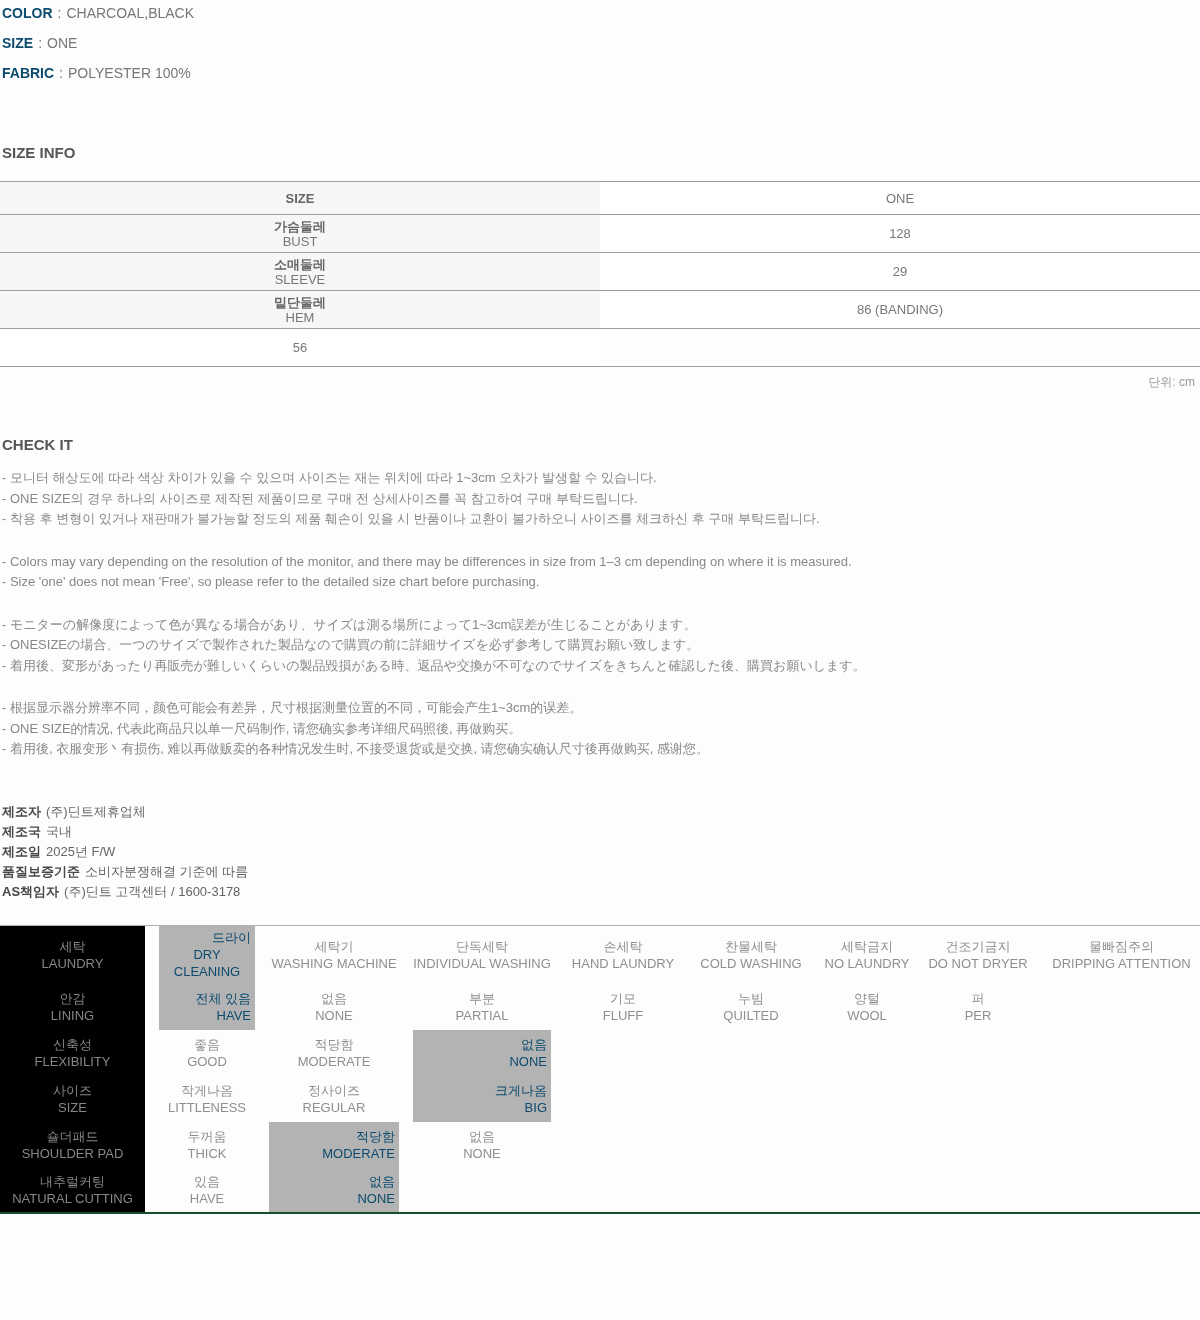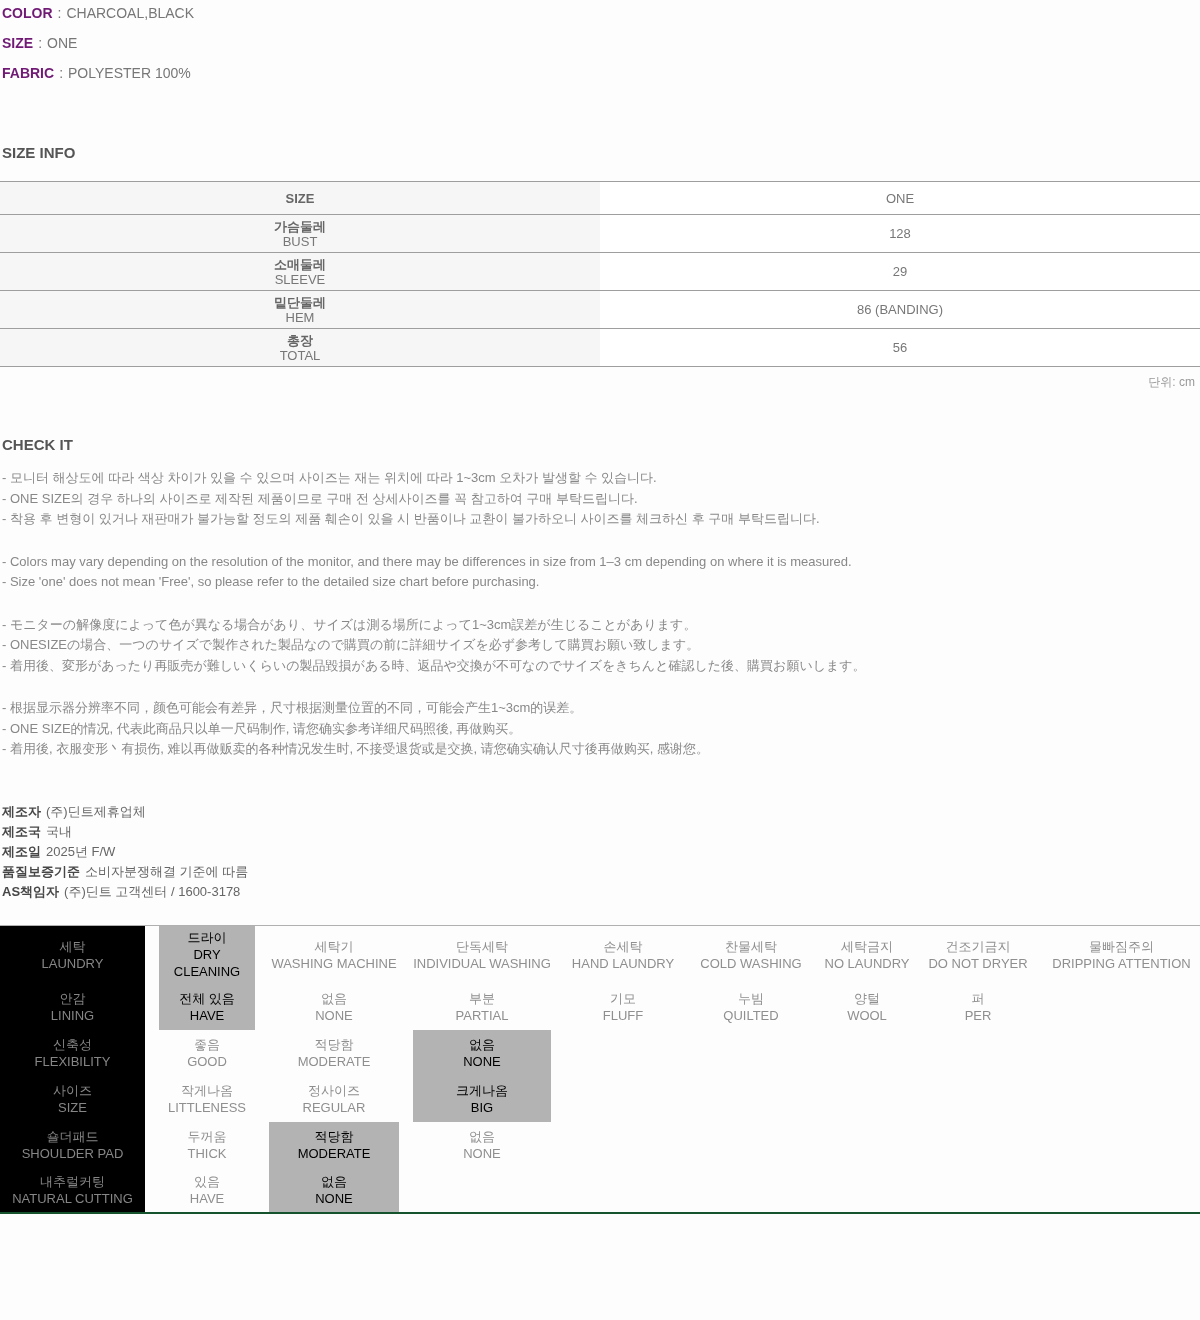--- a/index.html
+++ b/index.html
@@ -6,21 +6,21 @@
   html,body { background:#fdfdfd; }
   body {
     width:1200px; height:1320px; overflow:hidden;
     font-family:"Liberation Sans","DejaVu Sans",sans-serif;
     -webkit-font-smoothing:antialiased;
   }
   .page { padding-top:6px; }
 
   
   .info-line { height:14px; line-height:14px; margin:0 0 16px 2px; font-size:14px; }
-  .info-line .lbl { font-weight:700; color:#701a75; }
+  .info-line .lbl { font-weight:700; color:#0c4a6e; }
   .info-line .sep { color:#777; margin:0 5px; }
   .info-line .val { color:#777; }
 
   .sec-heading {
     margin-left:2px; font-size:15px; font-weight:700; color:#555;
     height:15px; line-height:15px;
   }
   .h-sizeinfo { margin-top:65px; }
   .h-checkit  { margin-top:48px; }
   .h-detail   { margin-top:57px; }
@@ -65,21 +65,21 @@
   .drow.first { height:58px; }
   .drow.last { border-bottom:2px solid #14532d; }
   .dcell {
     display:flex; flex-direction:column; align-items:center; justify-content:center;
     text-align:center; font-size:13px; line-height:17px; color:#8f8f8f;
     padding:0 4px; overflow:visible;
   }
   .dcell .en { white-space:nowrap; }
   .dcell.wrap .en { white-space:normal; }
   .dcell.label { background:#000000; color:#868686; }
-  .dcell.sel { background:#b3b3b3; color:#000000; }
+  .dcell.sel { background:#b3b3b3; color:#0c4a6e;align-items:flex-end; }
 </style>
 </head>
 <body>
 
 <div class="page">
 
   <div>
     <div class="info-line">
       <span class="lbl">COLOR</span><span class="sep">:</span><span class="val">CHARCOAL,BLACK</span>
     </div>
@@ -113,24 +113,20 @@
       <div class="sr">29</div>
     </div>
     <div class="srow sdata">
       <div class="sl">
         <div class="kr">밑단둘레</div>
         <div class="en">HEM</div>
       </div>
       <div class="sr">86 (BANDING)</div>
     </div>
     <div class="srow sdata">
-      <div class="sl">
-        <div class="kr">총장</div>
-        <div class="en">TOTAL</div>
-      </div>
       <div class="sr">56</div>
     </div>
   </div>
   <div class="unit-note">단위: cm</div>
 
   <div class="sec-heading h-checkit">CHECK IT</div>
   <div class="check-groups">
     <div class="check-group">
       <div class="cline">- 모니터 해상도에 따라 색상 차이가 있을 수 있으며 사이즈는 재는 위치에 따라 1~3cm 오차가 발생할 수 있습니다.</div>
       <div class="cline">- ONE SIZE의 경우 하나의 사이즈로 제작된 제품이므로 구매 전 상세사이즈를 꼭 참고하여 구매 부탁드립니다.</div>

